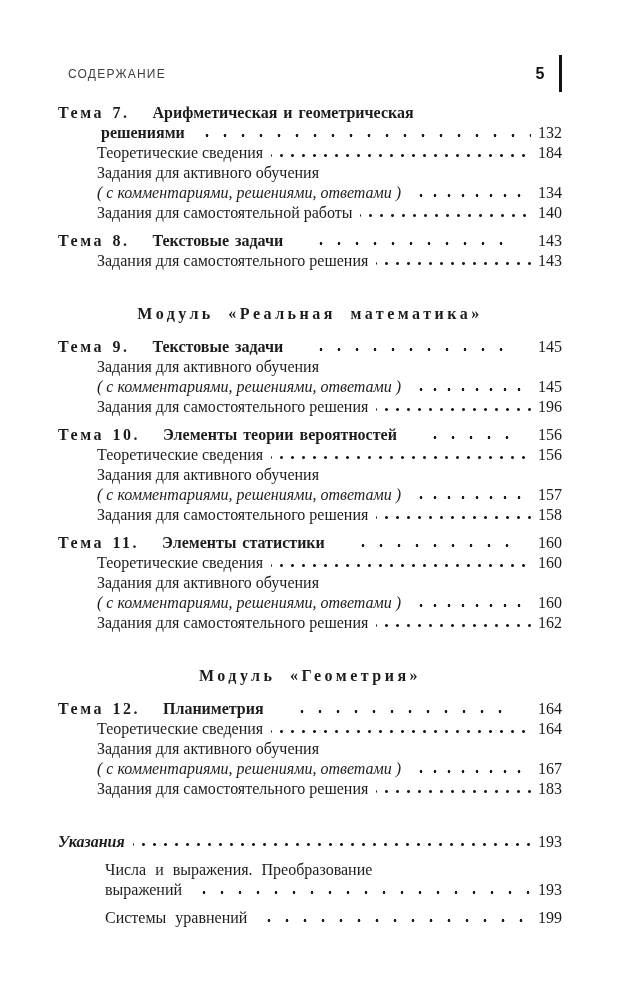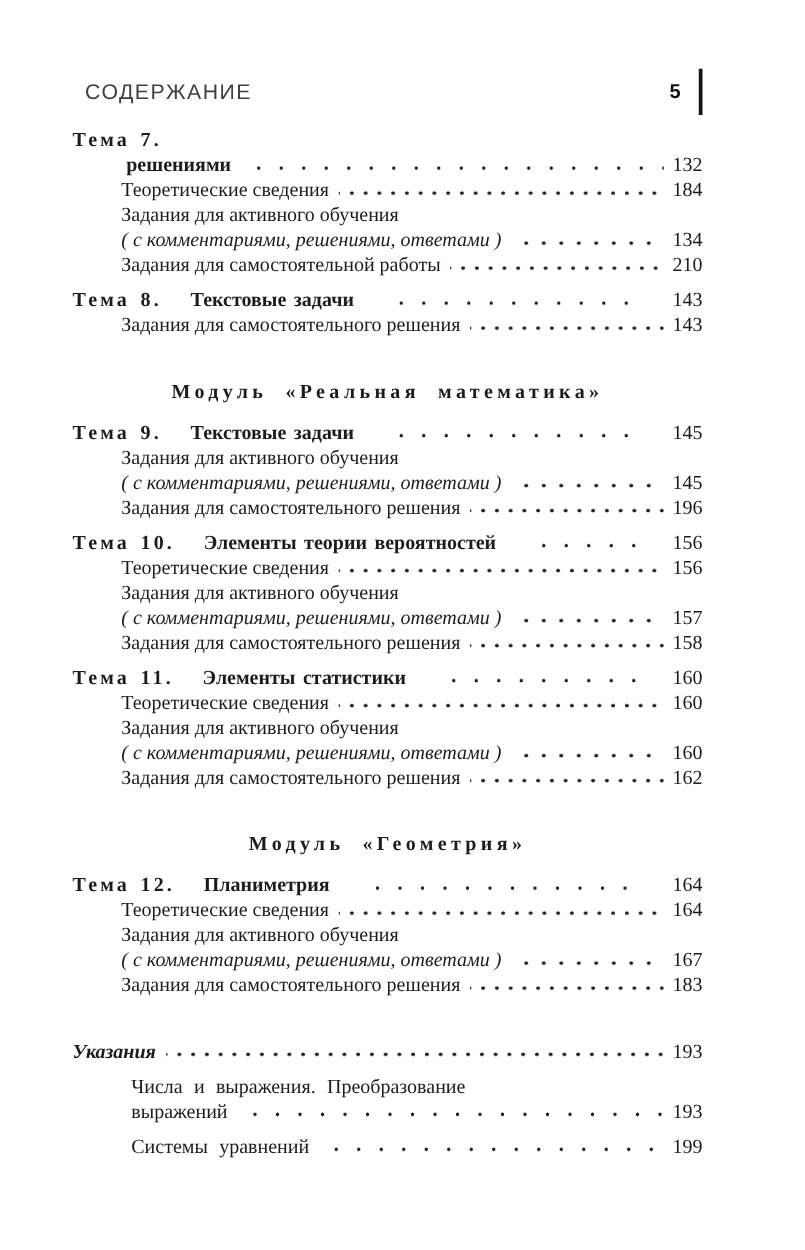--- a/index.html
+++ b/index.html
@@ -18,21 +18,21 @@
   }
   
   .header {
     display: flex; justify-content: space-between; align-items: center;
     height: 37px;
     padding-left: 10px;
     margin-bottom: 11px;
   }
   .header-title {
     font-family: "Liberation Sans", sans-serif;
-    font-size: 17px;
+    font-size: 12px;
     color: #3f3f3f;
     letter-spacing: 1.2px;
   }
   .header-right { display: flex; align-items: center; height: 37px; }
   .header-num {
     font-family: "Liberation Sans", sans-serif;
     font-weight: 700;
     font-size: 16px;
     color: #111111;
     margin-right: 14px;
@@ -86,20 +86,21 @@
     <span class="header-title">СОДЕРЖАНИЕ</span>
     <span class="header-right">
       <span class="header-num">5</span>
       <span class="header-rule"></span>
     </span>
   </div>
   <div id="toc">
       <div class="section entries">
         <div class="row theme">
           <span class="prefix">Тема 7.</span>
+          <span class="t">Арифметическая и геометрическая</span>
         </div>
         <div class="row theme-cont">
           <span class="t">решениями</span>
           <span class="leader dots-w"></span>
           <span class="pg">132</span>
         </div>
         <div class="row sub">
           <span class="t">Теоретические сведения</span>
           <span class="leader dots-n"></span>
           <span class="pg">184</span>
@@ -108,21 +109,21 @@
           <span class="t">Задания для активного обучения</span>
         </div>
         <div class="row sub-italic">
           <span class="t">( с комментариями, решениями, ответами )</span>
           <span class="leader dots-m"></span>
           <span class="pg">134</span>
         </div>
         <div class="row sub">
           <span class="t">Задания для самостоятельной работы</span>
           <span class="leader dots-n"></span>
-          <span class="pg">210</span>
+          <span class="pg">140</span>
         </div>
       </div>
       <div class="section entries">
         <div class="row theme">
           <span class="prefix">Тема 8.</span>
           <span class="t">Текстовые задачи</span>
           <span class="leader dots-w"></span>
           <span class="pg">143</span>
         </div>
         <div class="row sub">

